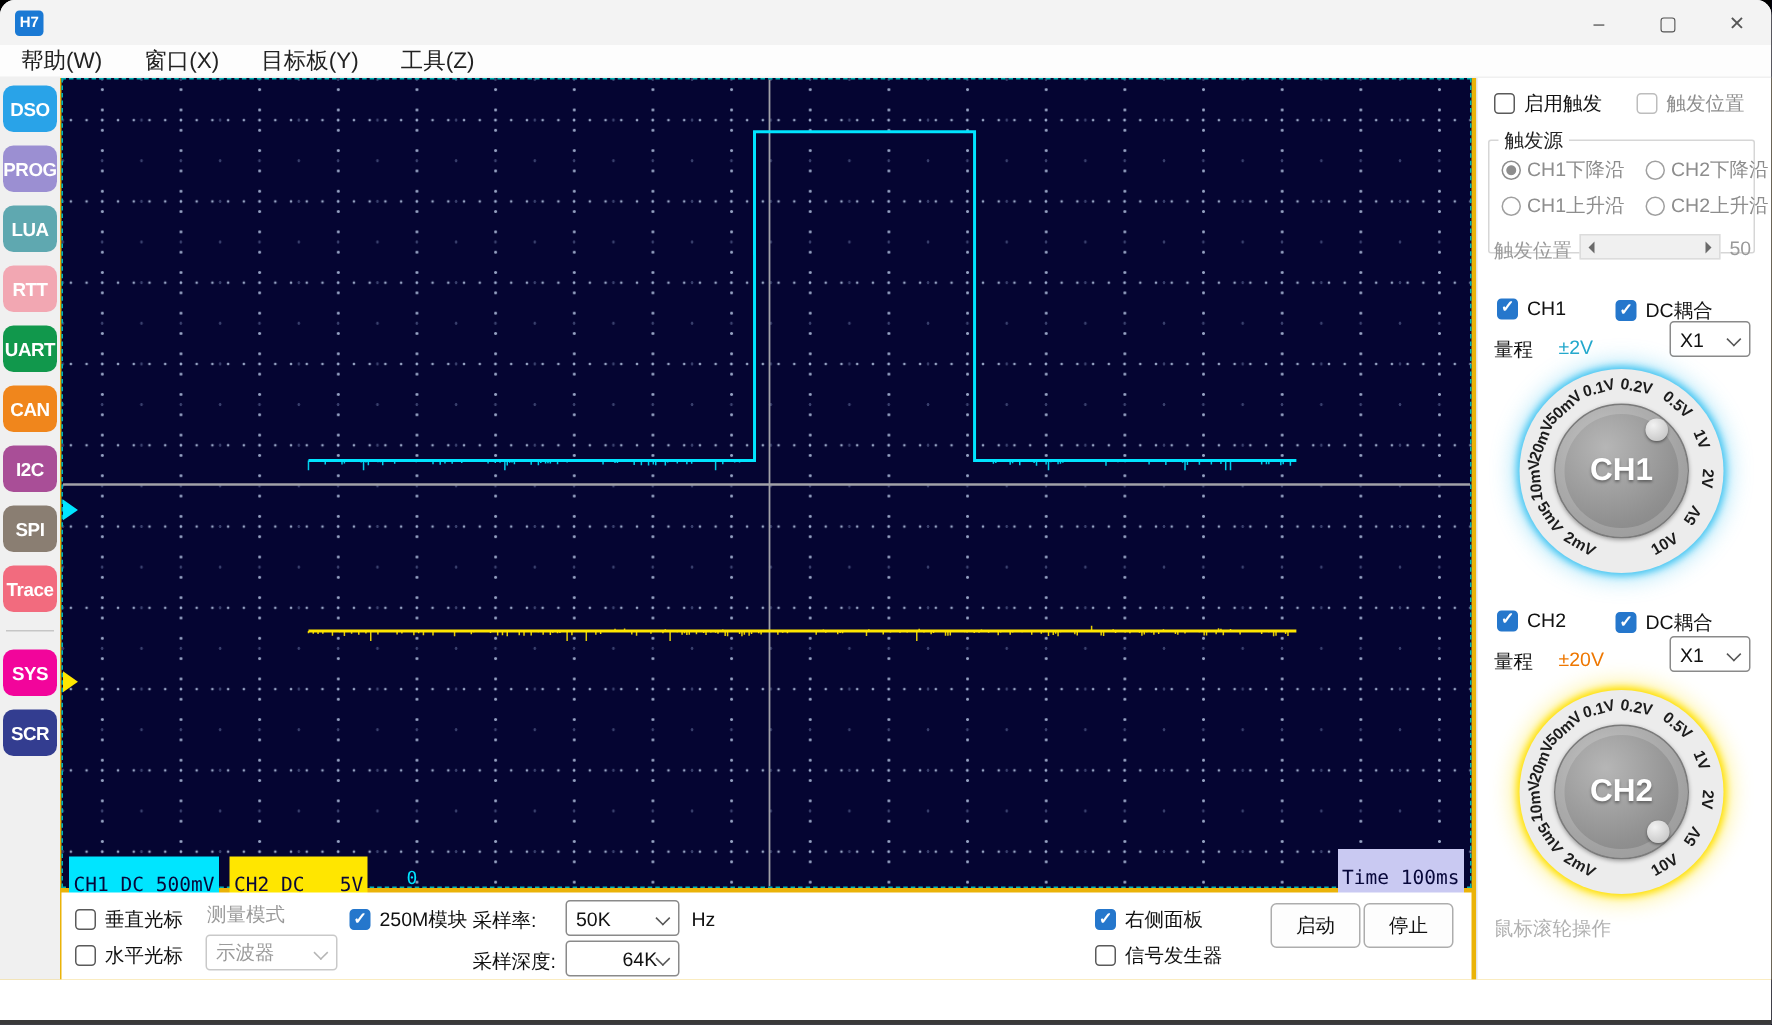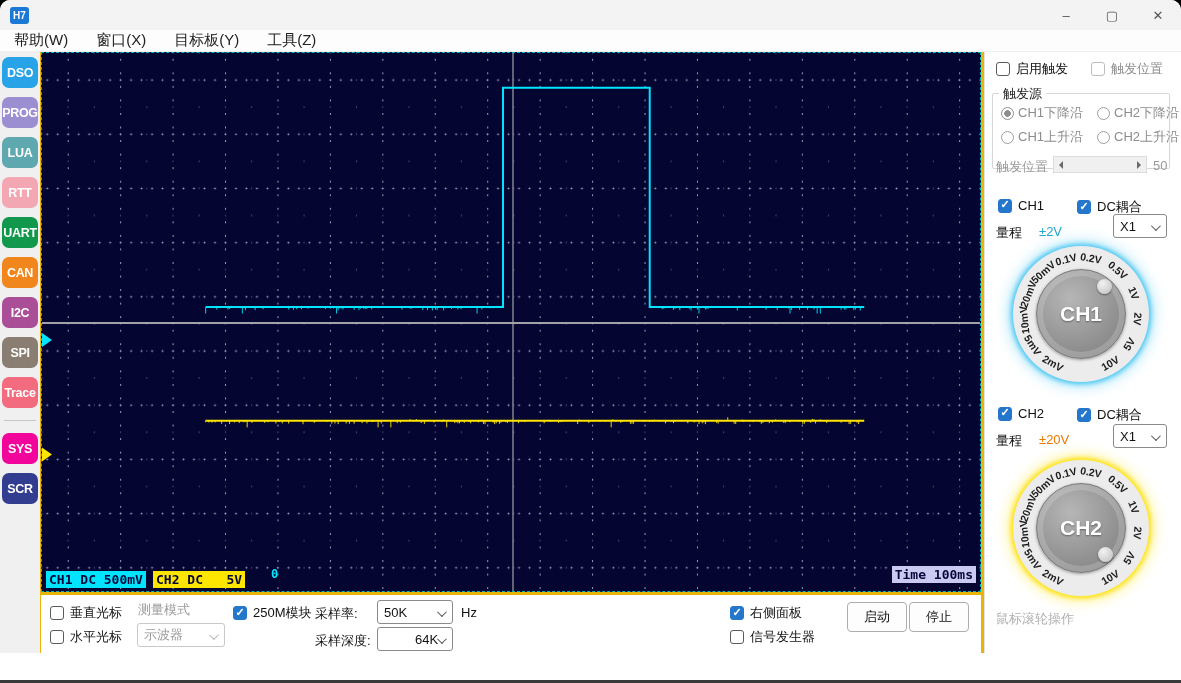--- a/index.html
+++ b/index.html
@@ -23,22 +23,22 @@
   .side-sep{width:32px;height:1px;background:#c6c6c6;margin:3px 0;}
   
   .scope{position:absolute;left:41px;top:0;width:940px;height:540px;border:1px dashed #00b5b5;
     background-image:
       radial-gradient(circle,rgba(175,190,220,.85) 0.8px,transparent 1.1px),
       radial-gradient(circle,rgba(175,190,220,.85) 0.8px,transparent 1.1px),
       radial-gradient(circle,rgba(120,135,180,.45) 0.8px,transparent 1.1px);
     background-size:10.49px 54.2px,52.44px 13.55px,26.22px 27.1px;
     background-position:0 0,0 0,13px 13.5px;}
   .scope svg{position:absolute;left:0;top:0;width:100%;height:100%;}
-  .scope-label{position:absolute;font-family:"DejaVu Sans Mono",monospace;font-size:13px;font-weight:bold;
-    color:#07073a;padding:0 3px;line-height:17px;white-space:pre;}
+  .scope-label{position:absolute;font-family:"DejaVu Sans Mono",monospace;font-size:13px;font-weight:normal;
+    color:#07073a;padding:11px 3px;line-height:17px;white-space:pre;}
   #ch1label{left:4px;top:518px;}
   #ch2label{left:111px;top:518px;}
   #zerolabel{left:226px;top:513px;background:transparent!important;font-size:12px;}
   #timelabel{right:4px;top:513px;background:#c9c9f2;}
   
   .bottom{position:absolute;left:41px;top:543px;width:940px;height:58px;background:#fff;font-size:13px;color:#111;}
   .brow{position:absolute;display:flex;align-items:center;gap:6px;}
   .cb{width:14px;height:14px;border:1px solid #5a5a5a;border-radius:3px;background:#fff;position:relative;flex:none;}
   .cb.checked{background:#2577cc;border-color:#2577cc;}
   .cb.checked::after{content:"✓";position:absolute;left:1.5px;top:-1.5px;color:#fff;font-size:11px;font-weight:bold;}

